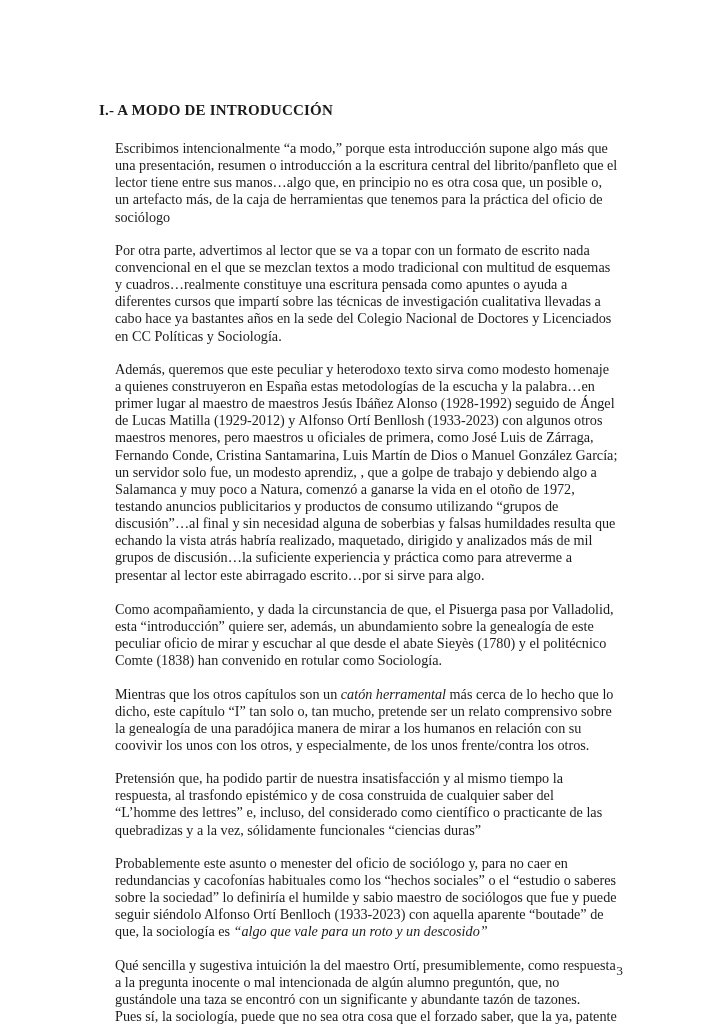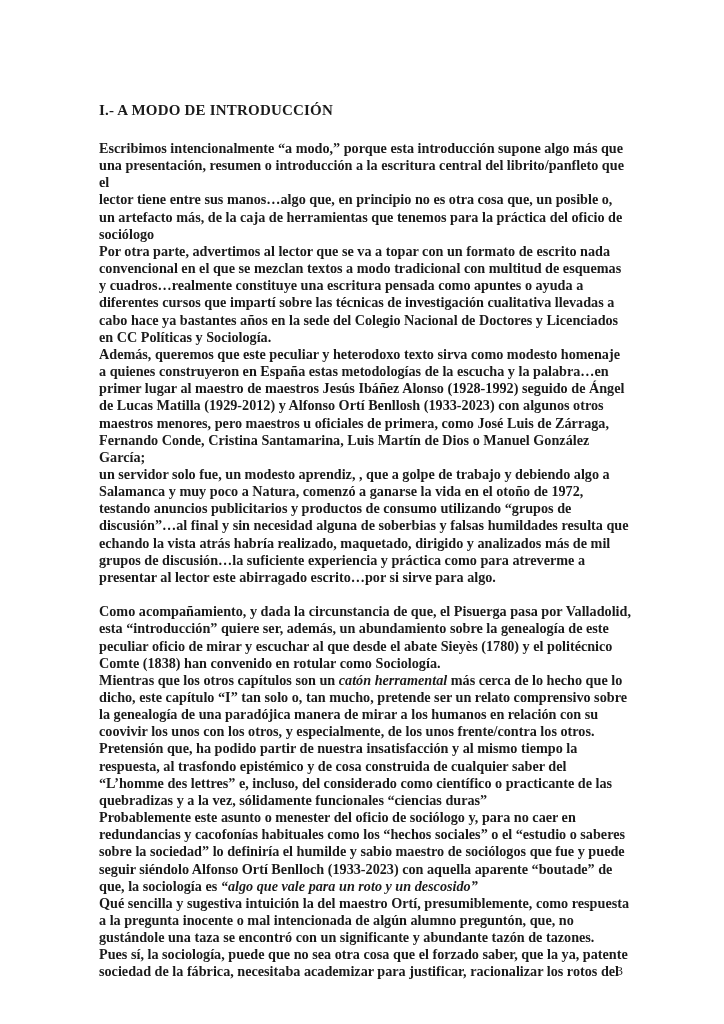--- a/index.html
+++ b/index.html
@@ -22,21 +22,21 @@
     font-size: 15px;
     font-weight: bold;
     margin: 0 0 21px 0;
     letter-spacing: 0.2px;
   }
   .doc-body {
     font-size: 14.2px;
     line-height: 17.15px;
     text-align: left;
   }
-  .para { margin: 0; font-weight: bold; }
+  .para { margin: 16px; }
   .para.gap { margin-top: 17.15px; }
   .it { font-style: italic; text-align: center; }
   .page-number {
     position: absolute;
     top: 963px;
     right: 101px;
     font-size: 13.5px;
     color: #222;
   }
 </style>

